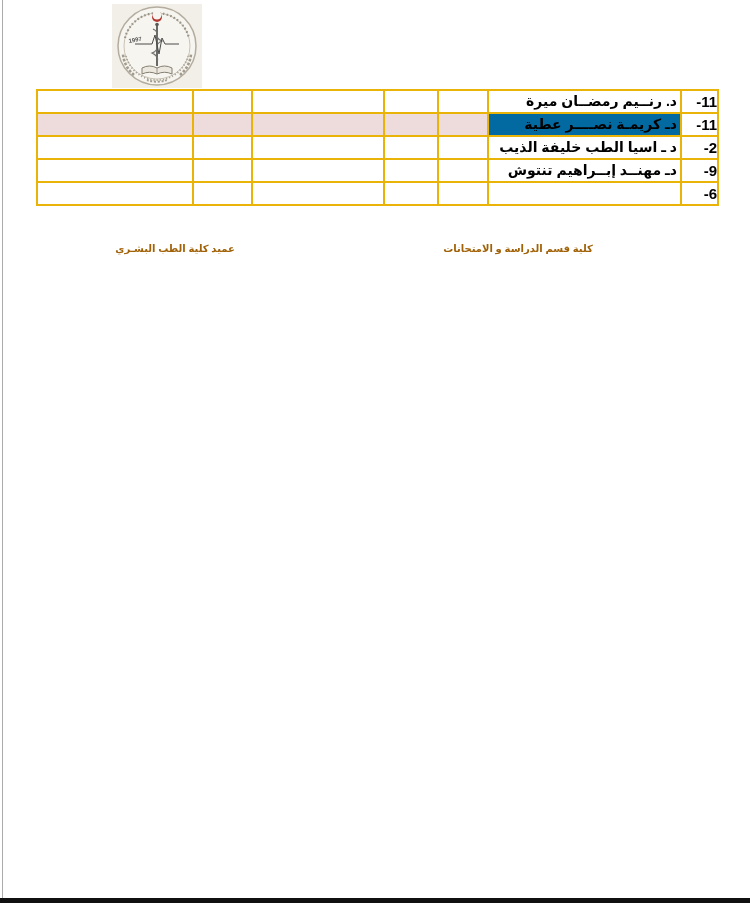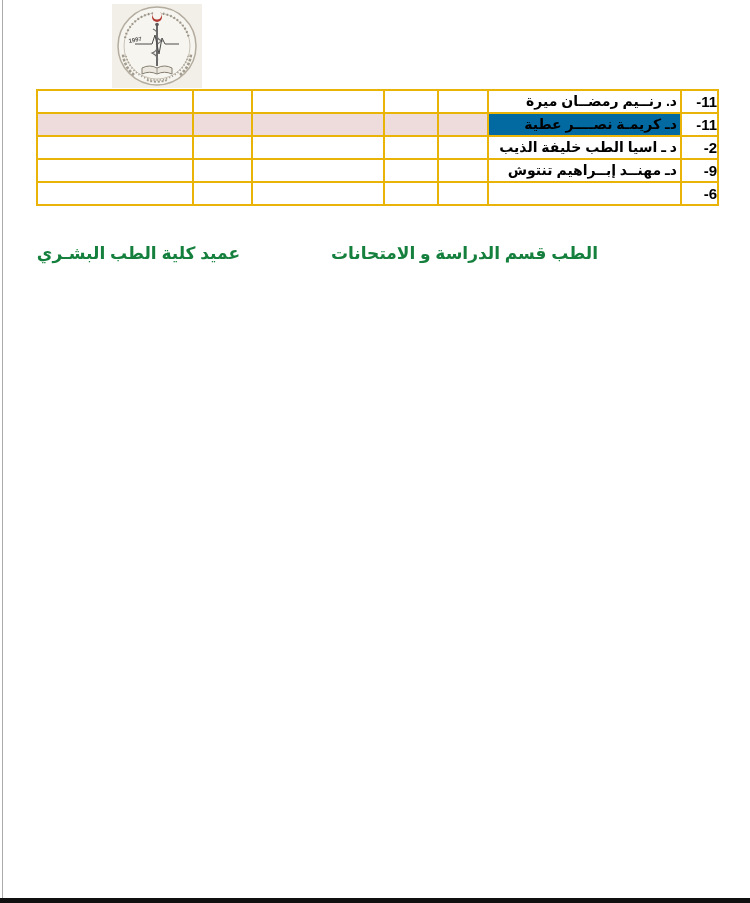--- a/index.html
+++ b/index.html
@@ -61,22 +61,22 @@
     line-height:21px;
     color:#000;
     padding:0 3px 0 2px !important;
     white-space:nowrap;
   }
   
   .sig{
     position:absolute;
     direction:rtl;
     font-weight:bold;
-    font-size:17px;
-    color:#15803d;
+    font-size:10px;
+    color:#a16207;
     text-align:center;
     white-space:nowrap;
   }
   .sig-right{left:438px;top:243px;width:160px;}
   .sig-left{left:110px;top:243px;width:130px;}
 </style>
 </head>
 <body>
 
 <div class="page">
@@ -163,17 +163,17 @@
         <td class="col-name cell-name"></td>
         <td class="col-e5"></td>
         <td class="col-e4"></td>
         <td class="col-e3"></td>
         <td class="col-e2"></td>
         <td class="col-e1"></td>
       </tr>
     </tbody>
   </table>
 
-  <div class="sig sig-right">الطب قسم الدراسة و الامتحانات</div>
+  <div class="sig sig-right">كلية قسم الدراسة و الامتحانات</div>
   <div class="sig sig-left">عميد كلية الطب البشـري</div>
 
   <div class="scan-edge-bottom"></div>
 </div>
 
 </body></html>

